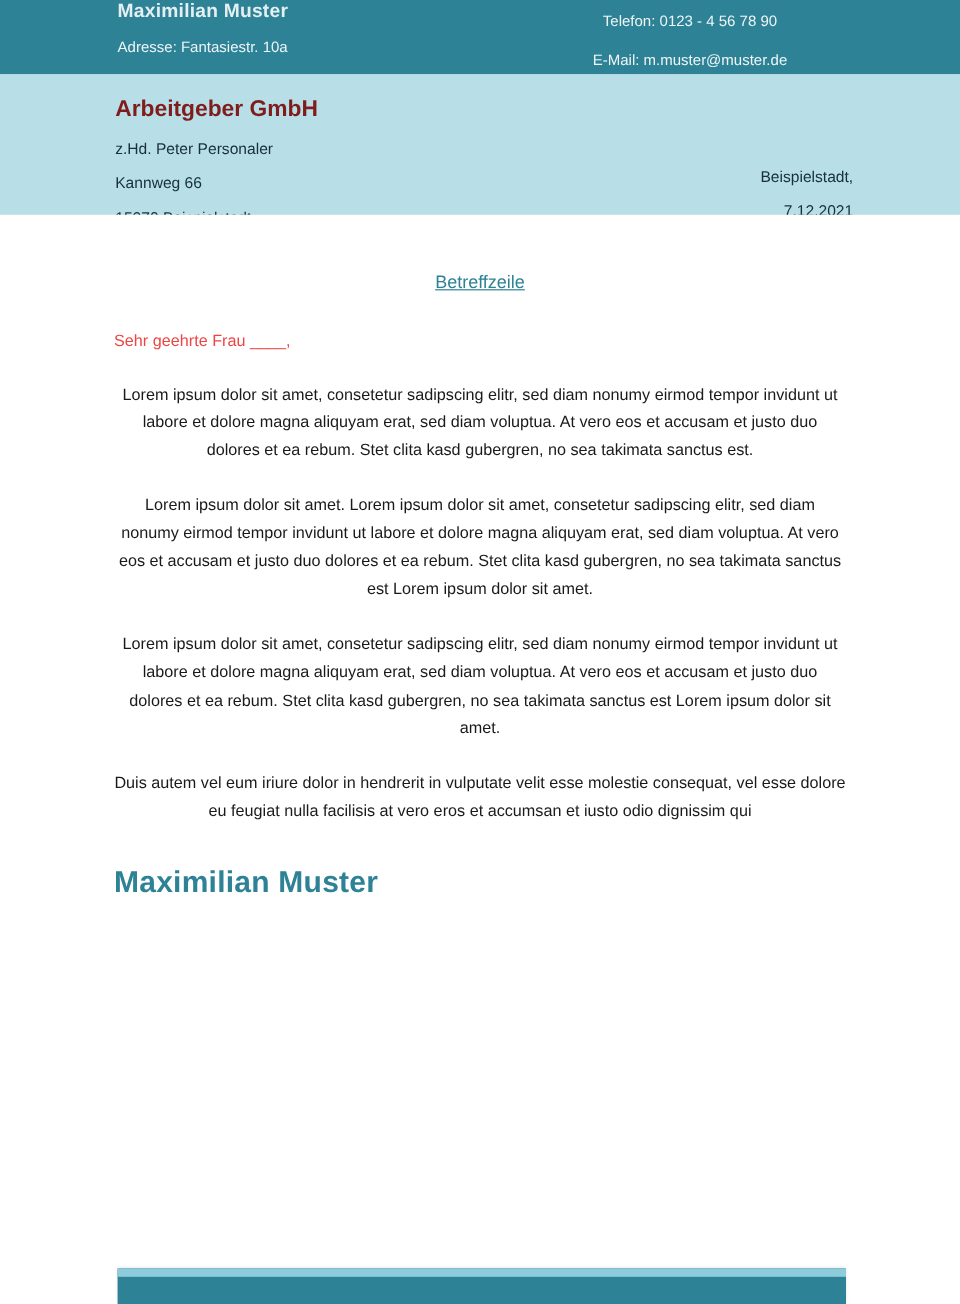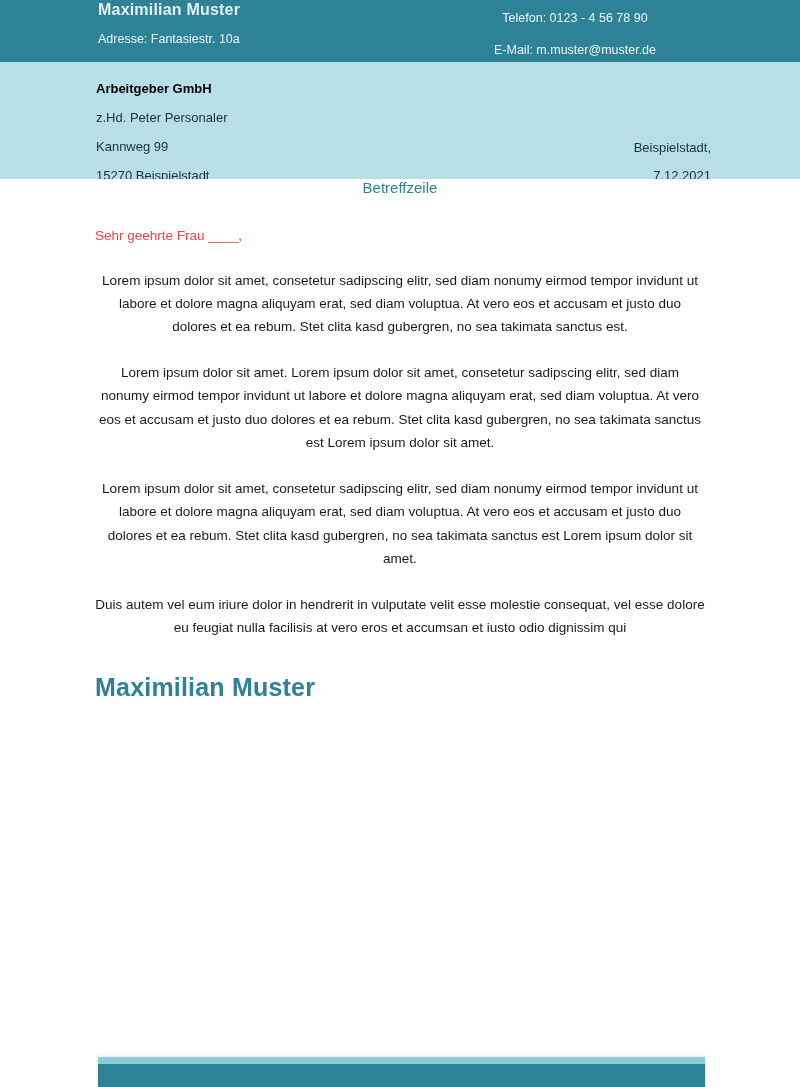--- a/index.html
+++ b/index.html
@@ -73,23 +73,23 @@
     height: 117px;
     background: #b8dfe8;
     overflow: hidden;
   }
   .recipient-block {
     position: absolute;
     left: 96px;
     top: 20px;
   }
   .recipient-company {
-    font-size: 13px;
+    font-size: 19px;
     font-weight: bold;
-    color: #000000;
+    color: #7f1d1d;
     line-height: 1;
   }
   .recipient-line {
     font-size: 13px;
     color: #17303c;
     line-height: 1;
     margin-top: 16px;
   }
   .date-block {
     position: absolute;
@@ -115,20 +115,22 @@
     left: 95px;
     top: 179px;
     width: 610px;
   }
   .subject-line {
     text-align: center;
     font-size: 15px;
     color: #2e8296;
     font-weight: normal;
     margin: 0;
+    padding-top: 48px;
+    text-decoration: underline;
   }
   .salutation {
     font-size: 13.5px;
     color: #ef4444;
     margin: 0;
     padding-top: 30px;
     line-height: 1.45;
   }
   .body-paragraph {
     font-size: 13.5px;
@@ -178,21 +180,21 @@
   <div class="sender-right">
     <div class="sender-phone">Telefon: 0123 - 4 56 78 90</div>
     <div class="sender-email">E-Mail: m.muster@muster.de</div>
   </div>
 </div>
 
 <div class="recipient-band">
   <div class="recipient-block">
     <div class="recipient-company">Arbeitgeber GmbH</div>
     <div class="recipient-line">z.Hd. Peter Personaler</div>
-    <div class="recipient-line">Kannweg 99</div>
+    <div class="recipient-line">Kannweg 66</div>
     <div class="recipient-line">15270 Beispielstadt</div>
   </div>
   <div class="date-block">
     <div class="date-city">Beispielstadt,</div>
     <div class="date-value">7.12.2021</div>
   </div>
 </div>
 
 <div class="letter-body">
 

